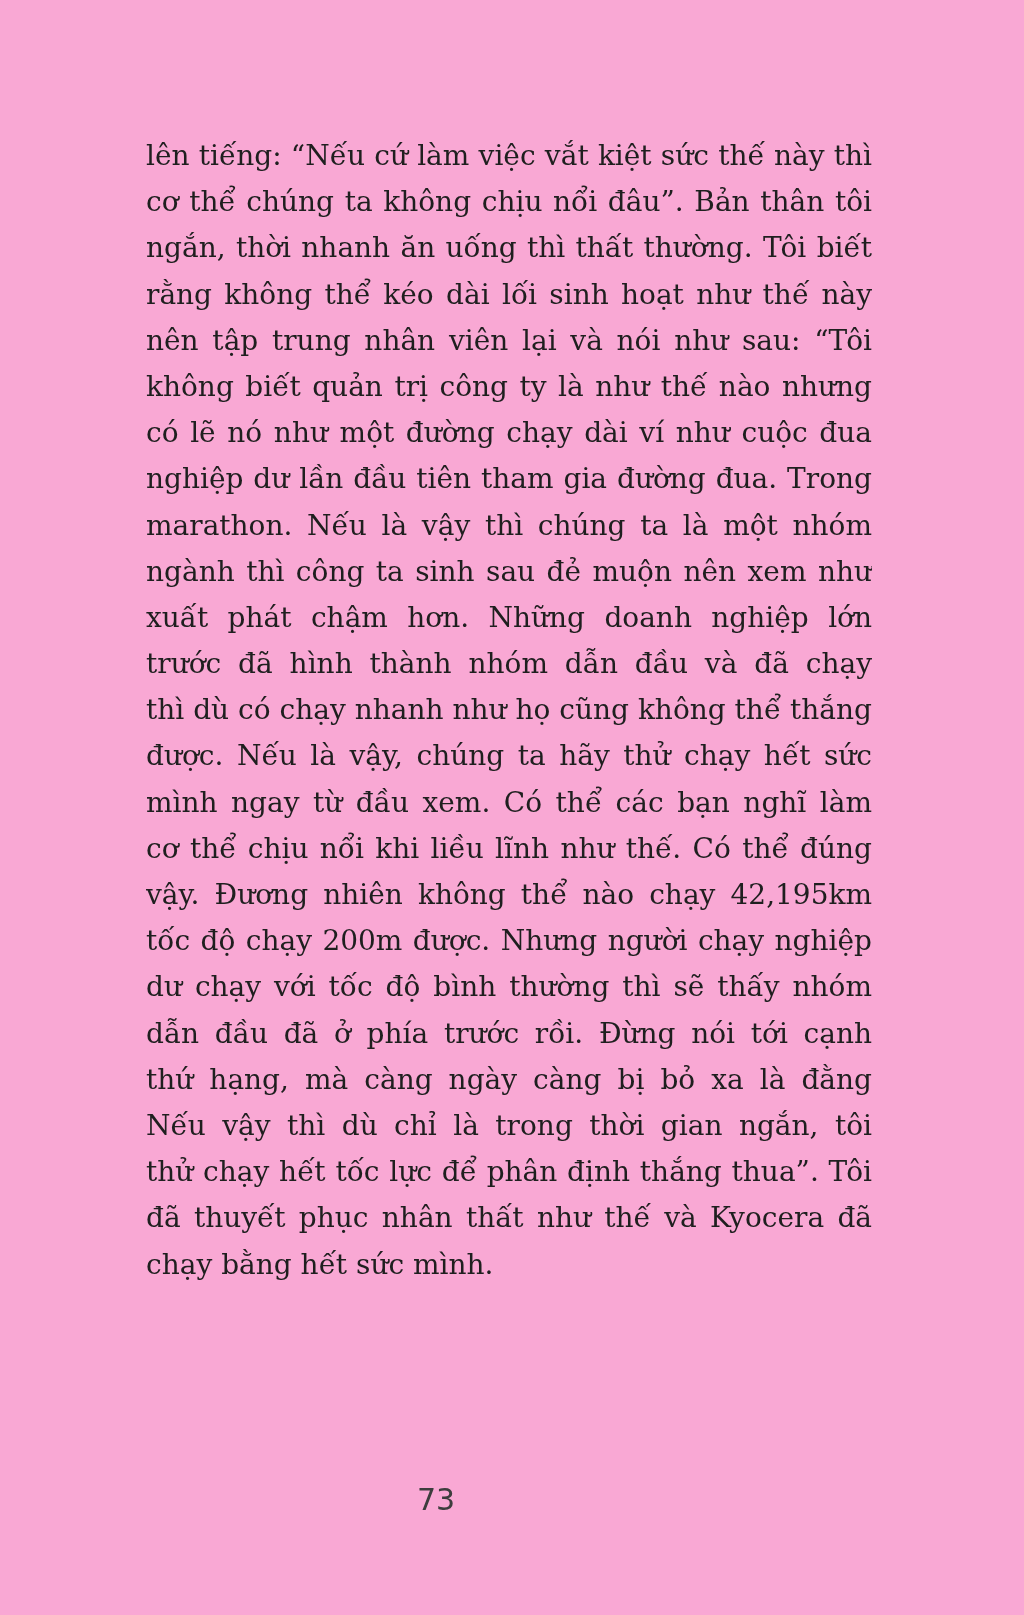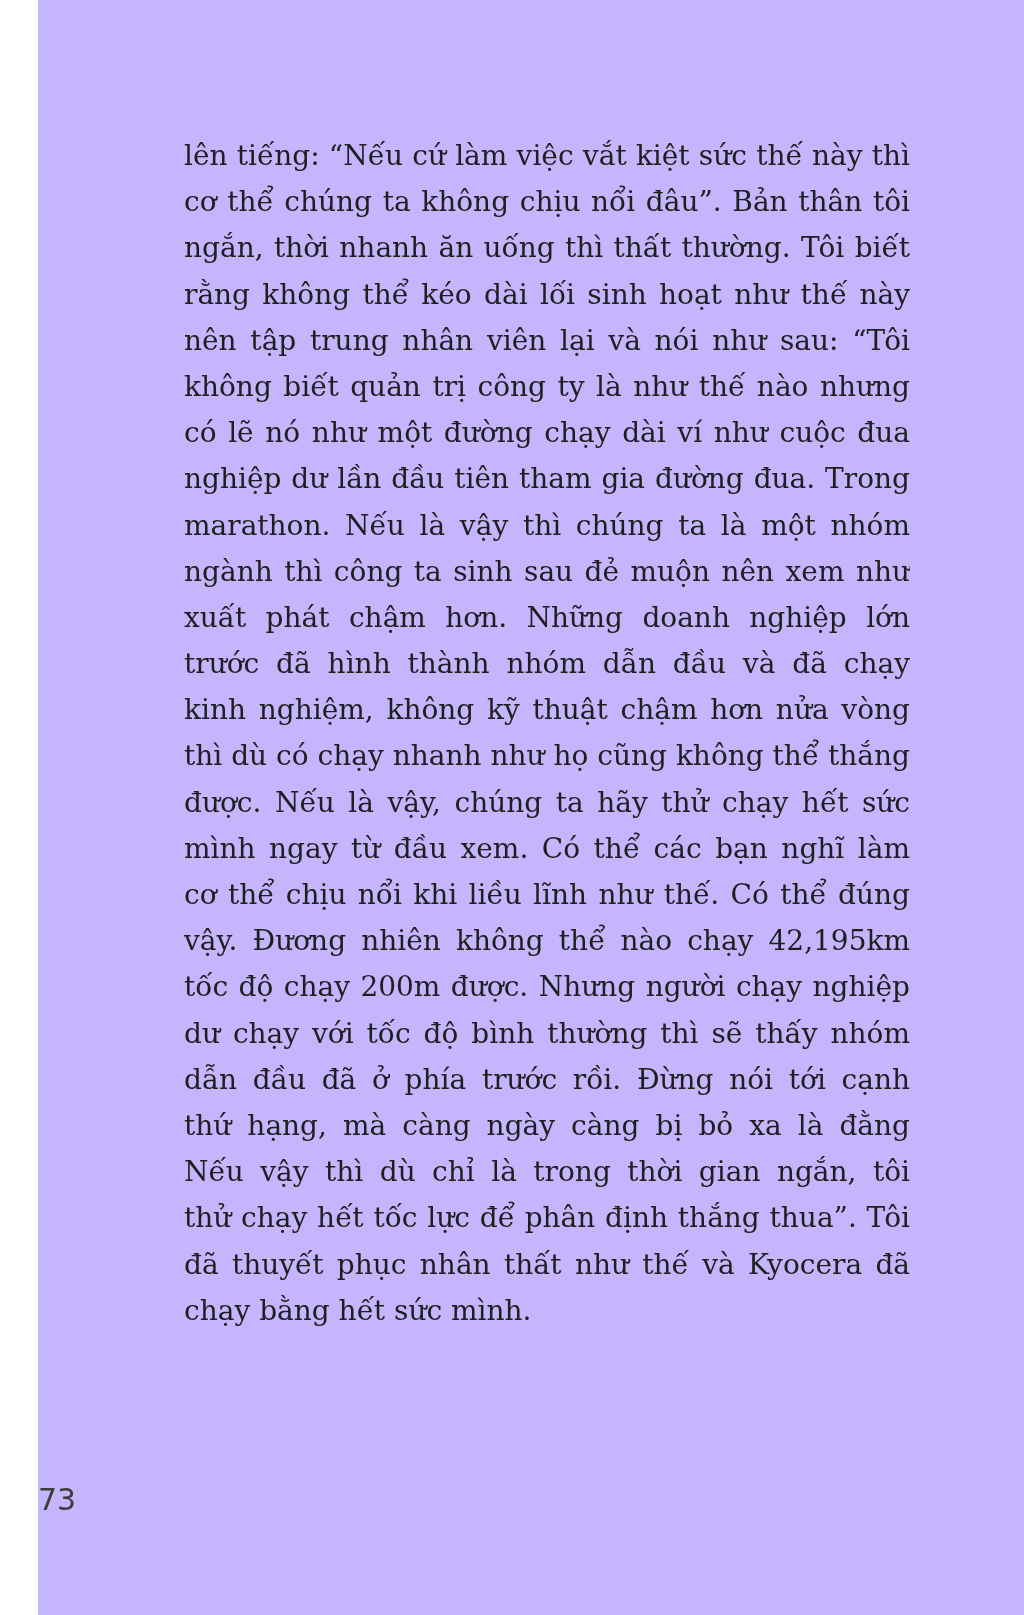--- a/index.html
+++ b/index.html
@@ -9,22 +9,21 @@
   }
   body {
     width: 1024px;
     height: 1615px;
     position: relative;
     font-family: "DejaVu Serif", serif;
   }
   .page {
     position: absolute;
     inset: 0;
-    background: #c4b5fd;
-    margin-left: 38px;
+    background: #f9a8d4;
   }
   .text-block {
     position: absolute;
     left: 146px;
     top: 133px;
     width: 726px;
     color: #1f1f1f;
   }
   .line {
     font-size: 28px;
@@ -37,21 +36,21 @@
     white-space: normal;
   }
   .line.last {
     text-align-last: left;
   }
   .page-number {
     position: absolute;
     top: 1482px;
     left: 0;
     width: 872px;
-    text-align: left;
+    text-align: center;
     font-family: "DejaVu Sans", sans-serif;
     font-size: 30px;
     color: #3d3d3d;
   }
 </style>
 </head>
 <body>
 
 <div class="page">
   <div class="text-block">
@@ -60,21 +59,20 @@
     <div class="line">ngắn, thời nhanh ăn uống thì thất thường. Tôi biết</div>
     <div class="line">rằng không thể kéo dài lối sinh hoạt như thế này</div>
     <div class="line">nên tập trung nhân viên lại và nói như sau: “Tôi</div>
     <div class="line">không biết quản trị công ty là như thế nào nhưng</div>
     <div class="line">có lẽ nó như một đường chạy dài ví như cuộc đua</div>
     <div class="line">nghiệp dư lần đầu tiên tham gia đường đua. Trong</div>
     <div class="line">marathon. Nếu là vậy thì chúng ta là một nhóm</div>
     <div class="line">ngành thì công ta sinh sau đẻ muộn nên xem như</div>
     <div class="line">xuất phát chậm hơn. Những doanh nghiệp lớn chạy</div>
     <div class="line">trước đã hình thành nhóm dẫn đầu và đã chạy được</div>
-    <div class="line">kinh nghiệm, không kỹ thuật chậm hơn nửa vòng</div>
     <div class="line">thì dù có chạy nhanh như họ cũng không thể thắng</div>
     <div class="line">được. Nếu là vậy, chúng ta hãy thử chạy hết sức</div>
     <div class="line">mình ngay từ đầu xem. Có thể các bạn nghĩ làm sao</div>
     <div class="line">cơ thể chịu nổi khi liều lĩnh như thế. Có thể đúng là</div>
     <div class="line">vậy. Đương nhiên không thể nào chạy 42,195km với</div>
     <div class="line">tốc độ chạy 200m được. Nhưng người chạy nghiệp</div>
     <div class="line">dư chạy với tốc độ bình thường thì sẽ thấy nhóm</div>
     <div class="line">dẫn đầu đã ở phía trước rồi. Đừng nói tới cạnh tranh</div>
     <div class="line">thứ hạng, mà càng ngày càng bị bỏ xa là đằng khác.</div>
     <div class="line">Nếu vậy thì dù chỉ là trong thời gian ngắn, tôi muốn</div>

